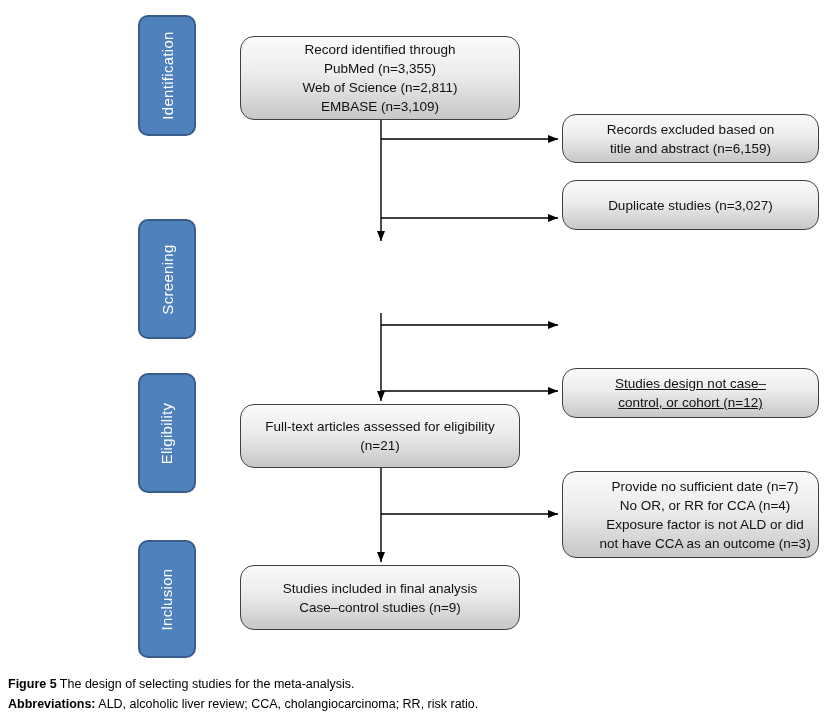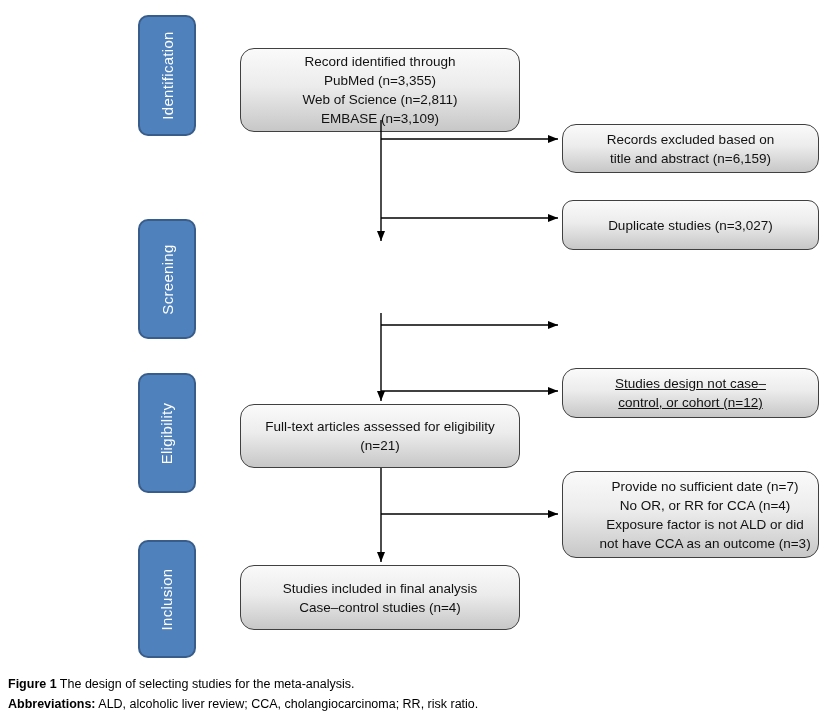--- a/index.html
+++ b/index.html
@@ -37,26 +37,26 @@
     display:flex;align-items:center;justify-content:center;
     text-align:center;
     color:#111111;
     font-size:13.5px;
     line-height:19px;
     white-space:pre-line;
     padding:4px 6px;
   }
   .main{left:240px;width:280px;}
   .excl{left:562px;width:257px;}
-  #main-0{top:36px;height:84px;margin-top:12px;}
+  #main-0{top:36px;height:84px;}
   #main-1{top:244px;height:69px;}
   #main-2{top:404px;height:64px;}
   #main-3{top:565px;height:65px;}
-  #excl-0{top:124px;height:49px;}
-  #excl-1{top:200px;height:50px;border-radius:11px;}
+  #excl-0{top:114px;height:49px;}
+  #excl-1{top:180px;height:50px;}
   #excl-2{top:301px;height:47px;}
   #excl-3{top:368px;height:50px;text-decoration:underline;}
   #excl-4{top:471px;height:87px;padding-left:35px;}
   
   #arrows{position:absolute;left:0;top:0;pointer-events:none;}
   #arrows line{stroke:#000000;stroke-width:1.4;}
   
   #caption{
     position:absolute;left:8px;top:674px;width:780px;
     font-size:12.5px;line-height:20px;color:#000000;
@@ -81,21 +81,21 @@
     <span>Inclusion</span>
   </div>
 
   <div class="gbox main" id="main-0">Record identified through
 PubMed (n=3,355)
 Web of Science (n=2,811)
 EMBASE (n=3,109)</div>
   <div class="gbox main" id="main-2">Full-text articles assessed for eligibility
 (n=21)</div>
   <div class="gbox main" id="main-3">Studies included in final analysis
-Case–control studies (n=4)</div>
+Case–control studies (n=9)</div>
 
   <div class="gbox excl" id="excl-0">Records excluded based on
 title and abstract (n=6,159)</div>
   <div class="gbox excl" id="excl-1">Duplicate studies (n=3,027)</div>
   <div class="gbox excl" id="excl-3">Studies design not case–
 control, or cohort (n=12)</div>
   <div class="gbox excl" id="excl-4">Provide no sufficient date (n=7)
 No OR, or RR for CCA (n=4)
 Exposure factor is not ALD or did
 not have CCA as an outcome (n=3)</div>
@@ -111,20 +111,20 @@
     <line x1="381" y1="218" x2="558" y2="218" marker-end="url(#ah)"></line>
     <line x1="381" y1="313" x2="381" y2="401" marker-end="url(#ah)"></line>
     <line x1="381" y1="325" x2="558" y2="325" marker-end="url(#ah)"></line>
     <line x1="381" y1="391" x2="558" y2="391" marker-end="url(#ah)"></line>
     <line x1="381" y1="468" x2="381" y2="562" marker-end="url(#ah)"></line>
     <line x1="381" y1="514" x2="558" y2="514" marker-end="url(#ah)"></line>
   </svg>
 
   <div id="caption">
     <div>
-      <span class="bold">Figure 1</span><span> The design of selecting studies for the meta-analysis.</span>
+      <span class="bold">Figure 5</span><span> The design of selecting studies for the meta-analysis.</span>
     </div>
     <div>
       <span class="bold">Abbreviations:</span><span> ALD, alcoholic liver review; CCA, cholangiocarcinoma; RR, risk ratio.</span>
     </div>
   </div>
 
 </div>
 
 </body></html>

